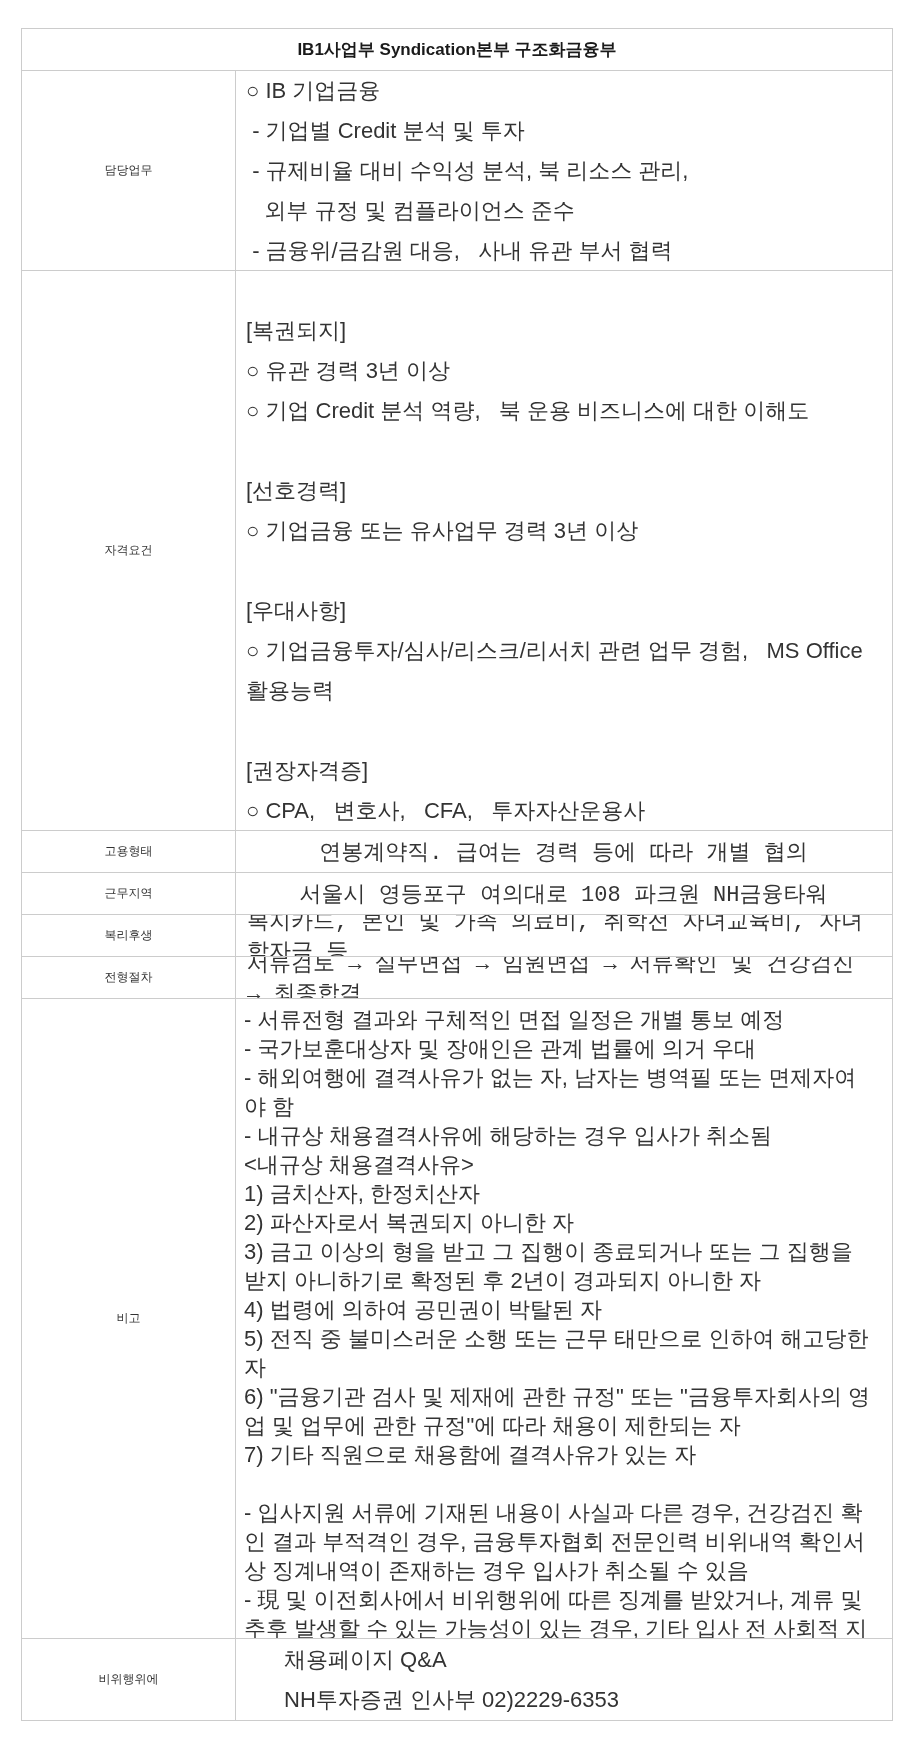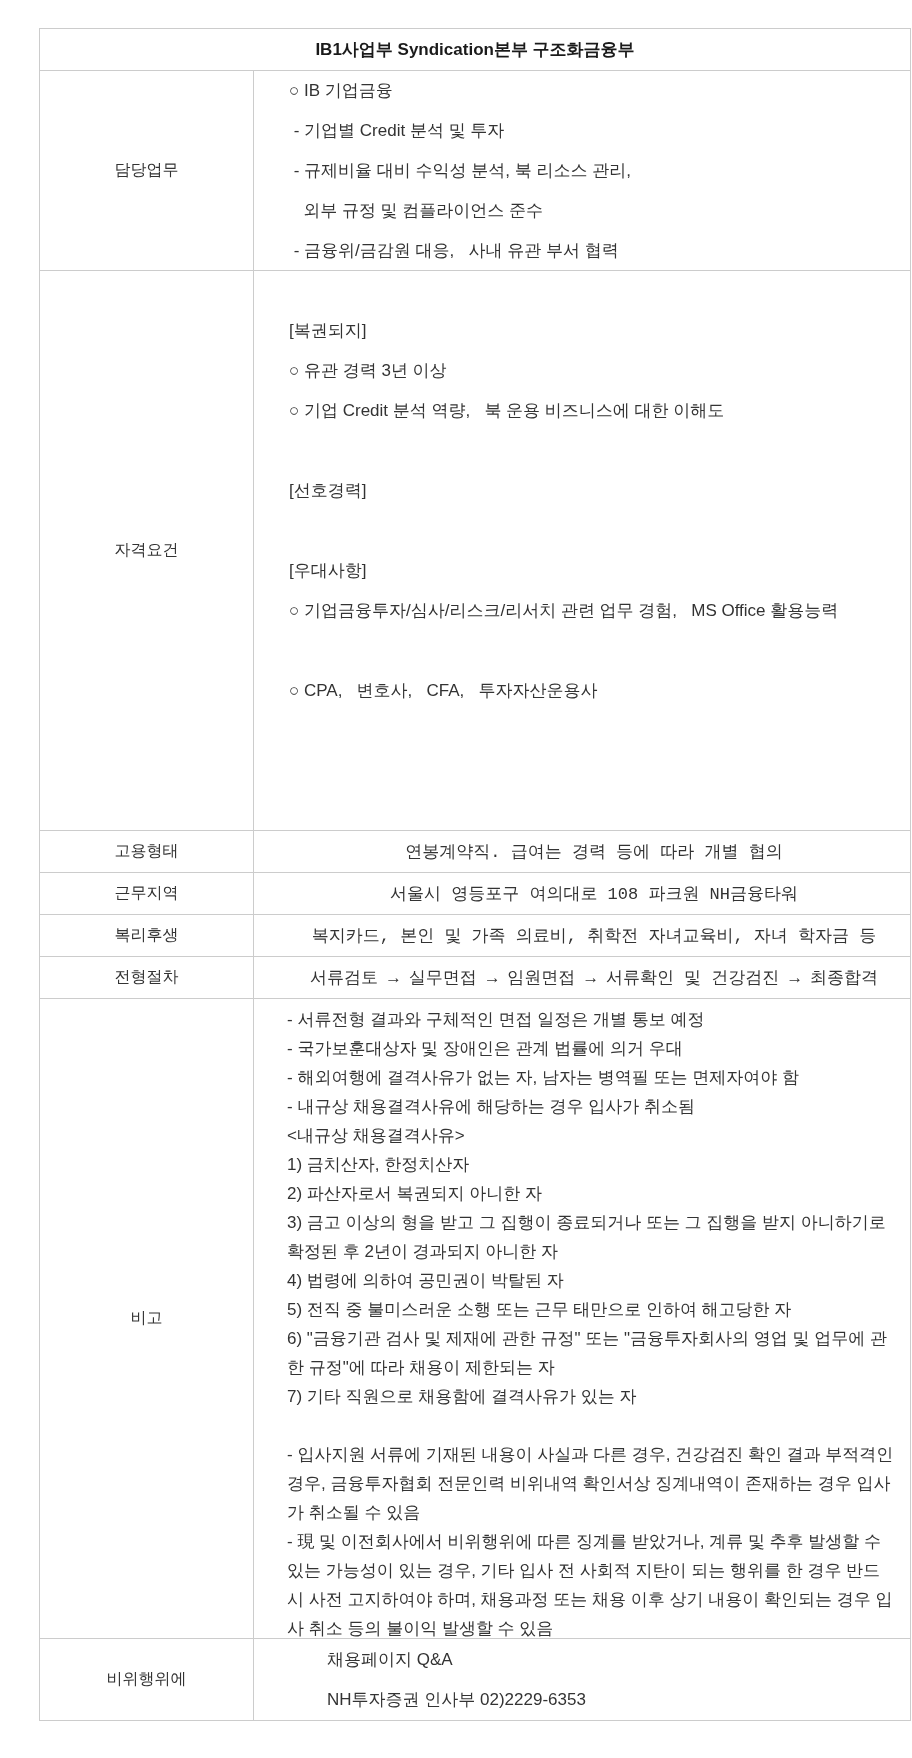--- a/index.html
+++ b/index.html
@@ -12,21 +12,21 @@
   }
   .page {
     position: relative;
     width: 912px;
     height: 1758px;
     background: #ffffff;
     overflow: hidden;
   }
   .table {
     position: absolute;
-    left: 39px;
+    left: 21px;
     top: 28px;
     width: 872px;
     border: 1px solid #cccccc;
     background: #ffffff;
   }
   .row {
     display: flex;
     border-top: 1px solid #cccccc;
   }
   .row:first-child { border-top: none; }
@@ -41,30 +41,29 @@
     color: #1a1a1a;
     text-align: center;
   }
   .label-cell {
     flex: 0 0 214px;
     width: 214px;
     display: flex;
     align-items: center;
     justify-content: center;
     border-right: 1px solid #cccccc;
-    font-size: 16px;
+    font-size: 12px;
     color: #333333;
     text-align: center;
   }
   .content-cell {
     flex: 1 1 auto;
-    font-size: 17px;
+    font-size: 22px;
     color: #333333;
     overflow: hidden;
-    margin-left: 25px;
   }
   .content-cell p {
     margin: 0;
     white-space: pre-wrap;
   }
   
   .airy { padding: 0 12px 0 10px; }
   .airy .line { line-height: 40px; }
   .row-duties { height: 200px; }
   .row-qualifications { height: 560px; }
@@ -108,24 +107,26 @@
 
     <div class="row row-qualifications">
       <div class="label-cell">자격요건</div>
       <div class="content-cell airy">
           <p class="line">&nbsp;</p>
           <p class="line">[복권되지]</p>
           <p class="line">○ 유관 경력 3년 이상</p>
           <p class="line">○ 기업 Credit 분석 역량,   북 운용 비즈니스에 대한 이해도</p>
           <p class="line">&nbsp;</p>
           <p class="line">[선호경력]</p>
+          <p class="line">○ 기업금융 또는 유사업무 경력 3년 이상</p>
           <p class="line">&nbsp;</p>
           <p class="line">[우대사항]</p>
           <p class="line">○ 기업금융투자/심사/리스크/리서치 관련 업무 경험,   MS Office 활용능력</p>
           <p class="line">&nbsp;</p>
+          <p class="line">[권장자격증]</p>
           <p class="line">○ CPA,   변호사,   CFA,   투자자산운용사</p>
           <p class="line">&nbsp;</p>
         </div>
     </div>
 
     <div class="row row-single">
       <div class="label-cell">고용형태</div>
       <div class="content-cell">
         <p>연봉계약직. 급여는 경력 등에 따라 개별 협의</p>
       </div>

